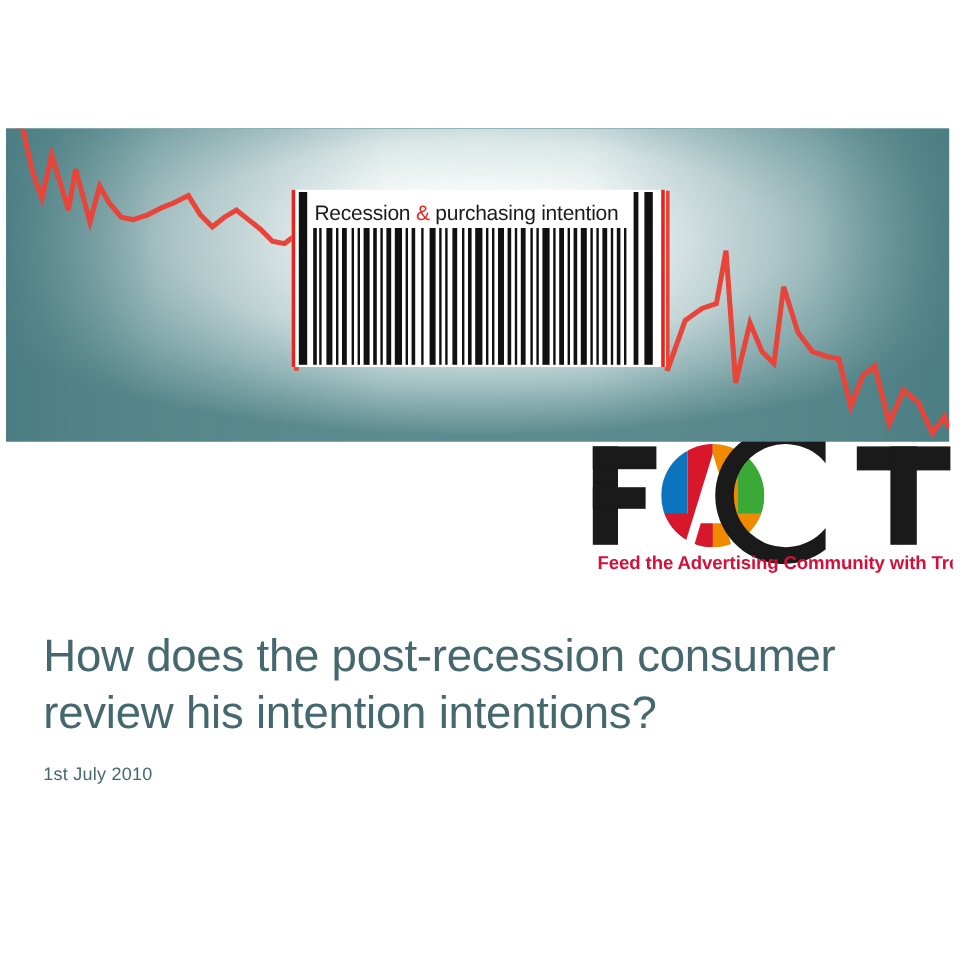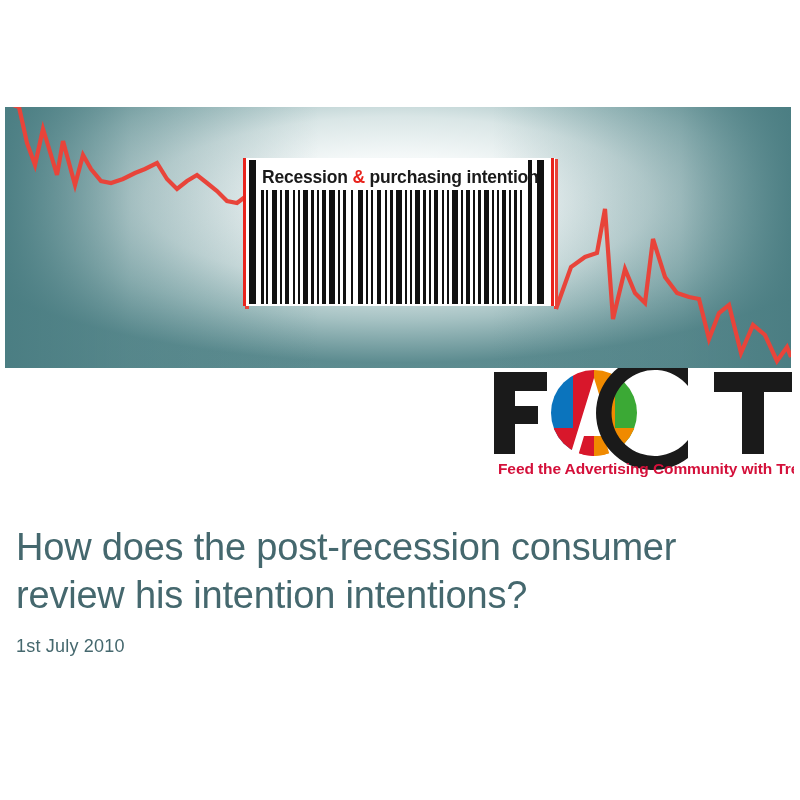--- a/index.html
+++ b/index.html
@@ -53,21 +53,21 @@
     width: 322px;
     height: 148px;
   }
   #barcode-caption {
     position: absolute;
     left: 262px;
     top: 165px;
     width: 285px;
     height: 25px;
     font-family: "Liberation Sans", sans-serif;
-    font-weight: bold;
+    font-weight: normal;
     font-size: 17.5px;
     letter-spacing: -0.2px;
     line-height: 25px;
     color: #1a1a1a;
     white-space: nowrap;
   }
   #barcode-caption .amp {
     color: #e8231c;
   }
 
@@ -81,40 +81,40 @@
   }
   #fact-logo .logo-svg {
     display: block;
     width: 302px;
     height: 112px;
   }
 
   
   #title-block {
     position: absolute;
-    left: 16px;
+    left: 36px;
     top: 523px;
     width: 730px;
   }
   #slide-title {
     font-family: "Liberation Sans", sans-serif;
     font-size: 38px;
     font-weight: normal;
     line-height: 48px;
     color: #45686e;
     margin: 0;
     letter-spacing: -0.2px;
   }
   #slide-title .line {
     display: block;
   }
   #slide-date {
     margin: 16px 0 0 0;
     font-family: "Liberation Sans", sans-serif;
-    font-size: 18px;
+    font-size: 15px;
     font-weight: normal;
     line-height: 22px;
     color: #45686e;
     letter-spacing: 0.2px;
   }
 </style>
 </head>
 <body>
 
 <div id="slide">

